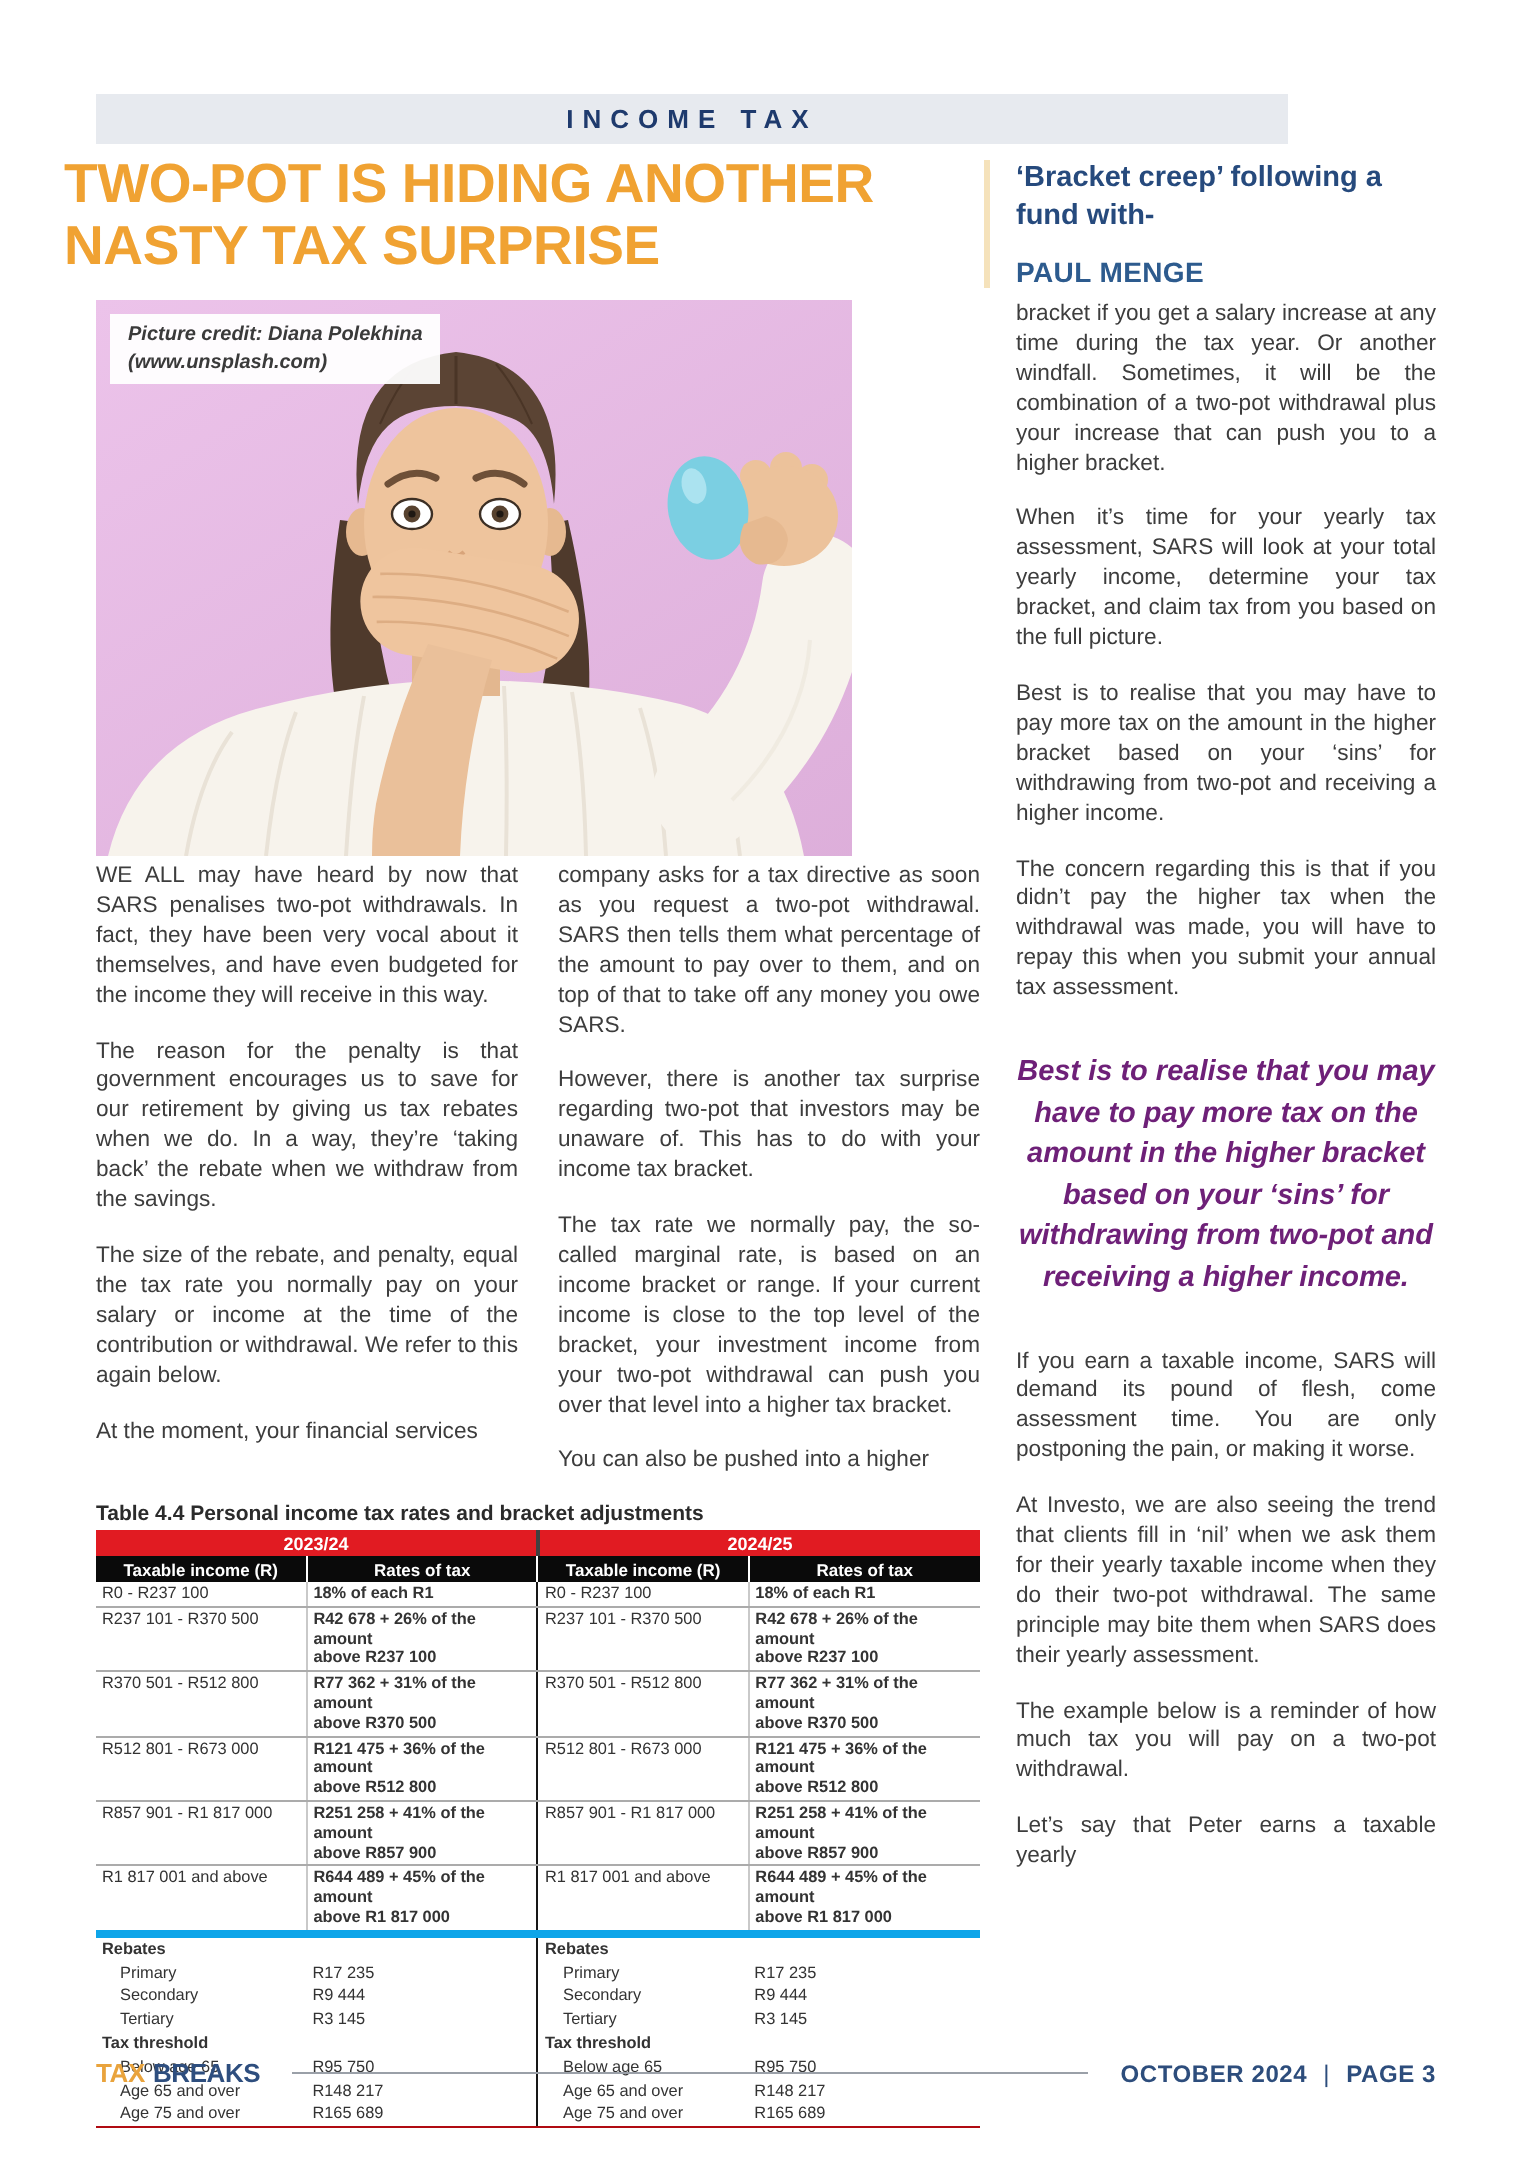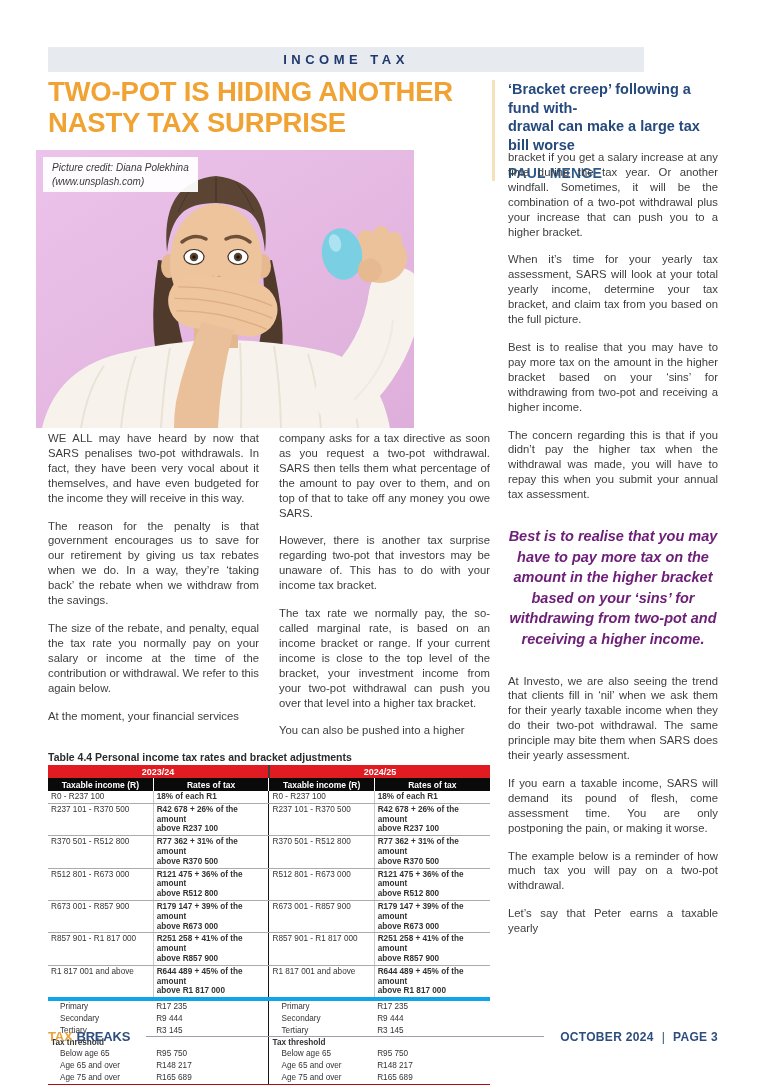--- a/index.html
+++ b/index.html
@@ -5,32 +5,32 @@
   html,body{margin:0;padding:0;background:#ffffff;}
   .page{position:relative;width:768px;height:1085px;background:#fff;overflow:hidden;
         font-family:"Liberation Sans","DejaVu Sans",sans-serif;}
 
   
   .band{position:absolute;left:48px;top:47px;width:596px;height:25px;background:#e7eaef;
         display:flex;align-items:center;justify-content:center;}
   .band span{color:#1e3a6d;font-weight:bold;font-size:13px;letter-spacing:4.5px;}
 
   
-  .title{position:absolute;left:48px;top:76px;width:446px;margin:0;color:#f0a232;
+  .title{position:absolute;left:32px;top:76px;width:446px;margin:0;color:#f0a232;
          font-size:27.5px;font-weight:700;line-height:1.14;letter-spacing:-0.2px;}
   .title .tl{display:block;}
 
   
   .standfirst{position:absolute;left:492px;top:80px;width:226px;border-left:3px solid #f5e2bb;
               padding-left:13px;box-sizing:border-box;}
   .standfirst .sl{display:block;color:#264a7d;font-size:14.5px;font-weight:600;line-height:1.28;}
   .author{margin-top:11px;color:#2d5b8e;font-size:14px;font-weight:700;letter-spacing:0.2px;}
 
   
-  .photo{position:absolute;left:36px;top:150px;width:378px;height:278px;overflow:hidden;}
+  .photo{position:absolute;left:48px;top:150px;width:378px;height:278px;overflow:hidden;font-weight:bold;}
   .photo svg{display:block;}
   .credit{position:absolute;top:7px;left:7px;background:rgba(255,255,255,0.95);
           padding:4px 9px;font-style:italic;font-size:10px;color:#3a3a3a;line-height:1.35;}
   .credit span{display:block;}
 
   
   .col{position:absolute;width:211px;font-size:11.3px;line-height:14.9px;color:#3d3d3d;
        text-align:justify;}
   .col p{margin:0 0 13px 0;}
   .col-left{left:48px;top:431px;}
@@ -76,21 +76,20 @@
     <span>INCOME TAX</span>
   </div>
 
   <h1 class="title">
     <span class="tl">TWO-POT IS HIDING ANOTHER</span>
     <span class="tl">NASTY TAX SURPRISE</span>
   </h1>
 
   <div class="standfirst">
     <span class="sl">‘Bracket creep’ following a fund with-</span>
-    <span class="sl">drawal can make a large tax bill worse</span>
     <div class="author">PAUL MENGE</div>
   </div>
 
   <div class="photo">
     <svg width="442" height="278" viewBox="0 0 442 278" xmlns="http://www.w3.org/2000/svg">
       <defs>
         <linearGradient id="pg" x1="0" y1="0" x2="1" y2="1">
           <stop offset="0" stop-color="#ecc3ea"></stop>
             <stop offset="1" stop-color="#dcadd9"></stop>
         </linearGradient>
@@ -178,22 +177,22 @@
     <p>The tax rate we normally pay, the so-called marginal rate, is based on an income bracket or range.  If your current income is close to the top level of the bracket, your investment income from your two-pot withdrawal can push you over that level into a higher tax bracket.</p>
     <p>You can also be pushed into a higher</p>
   </div>
 
   <div class="col col-right">
     <p>bracket if you get a salary increase at any time during the tax year.  Or another windfall.  Sometimes, it will be the combination of a two-pot withdrawal plus your increase that can push you to a higher bracket.</p>
     <p>When it’s time for your yearly tax assessment, SARS will look at your total yearly income, determine your tax bracket, and claim tax from you based on the full picture.</p>
     <p>Best is to realise that you may have to pay more tax on the amount in the higher bracket based on your ‘sins’ for withdrawing from two-pot and receiving a higher income.</p>
     <p>The concern regarding this is that if you didn’t pay the higher tax when the withdrawal was made, you will have to repay this when you submit your annual tax assessment.</p>
     <div class="pull-quote">Best is to realise that you may have to pay more tax on the amount in the higher bracket based on your ‘sins’ for withdrawing from two-pot and receiving a higher income.</div>
+    <p>If you earn a taxable income, SARS will demand its pound of flesh, come assessment time.  You are only postponing the pain, or making it worse.</p>
     <p>At Investo, we are also seeing the trend that clients fill in ‘nil’ when we ask them for their yearly taxable income when they do their two-pot withdrawal.  The same principle may bite them when SARS does their yearly assessment.</p>
-    <p>If you earn a taxable income, SARS will demand its pound of flesh, come assessment time.  You are only postponing the pain, or making it worse.</p>
     <p>The example below is a reminder of how much tax you will pay on a two-pot withdrawal.</p>
     <p>Let’s say that Peter earns a taxable yearly</p>
   </div>
 
   <div class="table-wrap">
     <p class="table-title">Table 4.4  Personal income tax rates and bracket adjustments</p>
     <table class="tax">
       <colgroup>
         <col class="c-inc">
           <col class="c-rate">
@@ -253,32 +252,20 @@
               <span class="rl">R121 475 + 36% of the amount</span>
               <span class="rl">above R512 800</span>
             </td>
             <td class="sep-r">R512 801 - R673 000</td>
             <td>
               <span class="rl">R121 475 + 36% of the amount</span>
               <span class="rl">above R512 800</span>
             </td>
           </tr>
           <tr class="bracket-row">
-            <td class="sep-r">R673 001 - R857 900</td>
-            <td class="div-r">
-              <span class="rl">R179 147 + 39% of the amount</span>
-              <span class="rl">above R673 000</span>
-            </td>
-            <td class="sep-r">R673 001 - R857 900</td>
-            <td>
-              <span class="rl">R179 147 + 39% of the amount</span>
-              <span class="rl">above R673 000</span>
-            </td>
-          </tr>
-          <tr class="bracket-row">
             <td class="sep-r">R857 901 - R1 817 000</td>
             <td class="div-r">
               <span class="rl">R251 258 + 41% of the amount</span>
               <span class="rl">above R857 900</span>
             </td>
             <td class="sep-r">R857 901 - R1 817 000</td>
             <td>
               <span class="rl">R251 258 + 41% of the amount</span>
               <span class="rl">above R857 900</span>
             </td>
@@ -287,20 +274,26 @@
             <td class="sep-r">R1 817 001 and above</td>
             <td class="div-r">
               <span class="rl">R644 489 + 45% of the amount</span>
               <span class="rl">above R1 817 000</span>
             </td>
             <td class="sep-r">R1 817 001 and above</td>
             <td>
               <span class="rl">R644 489 + 45% of the amount</span>
               <span class="rl">above R1 817 000</span>
             </td>
+          </tr>
+          <tr class="section-row">
+            <td class="sec">Rebates</td>
+            <td class="div-r"></td>
+            <td class="sec">Rebates</td>
+            <td></td>
           </tr>
           <tr class="kv-row">
             <td class="kv-k">Primary</td>
             <td class="kv-v div-r">R17 235</td>
             <td class="kv-k">Primary</td>
             <td class="kv-v">R17 235</td>
           </tr>
           <tr class="kv-row">
             <td class="kv-k">Secondary</td>
             <td class="kv-v div-r">R9 444</td>

